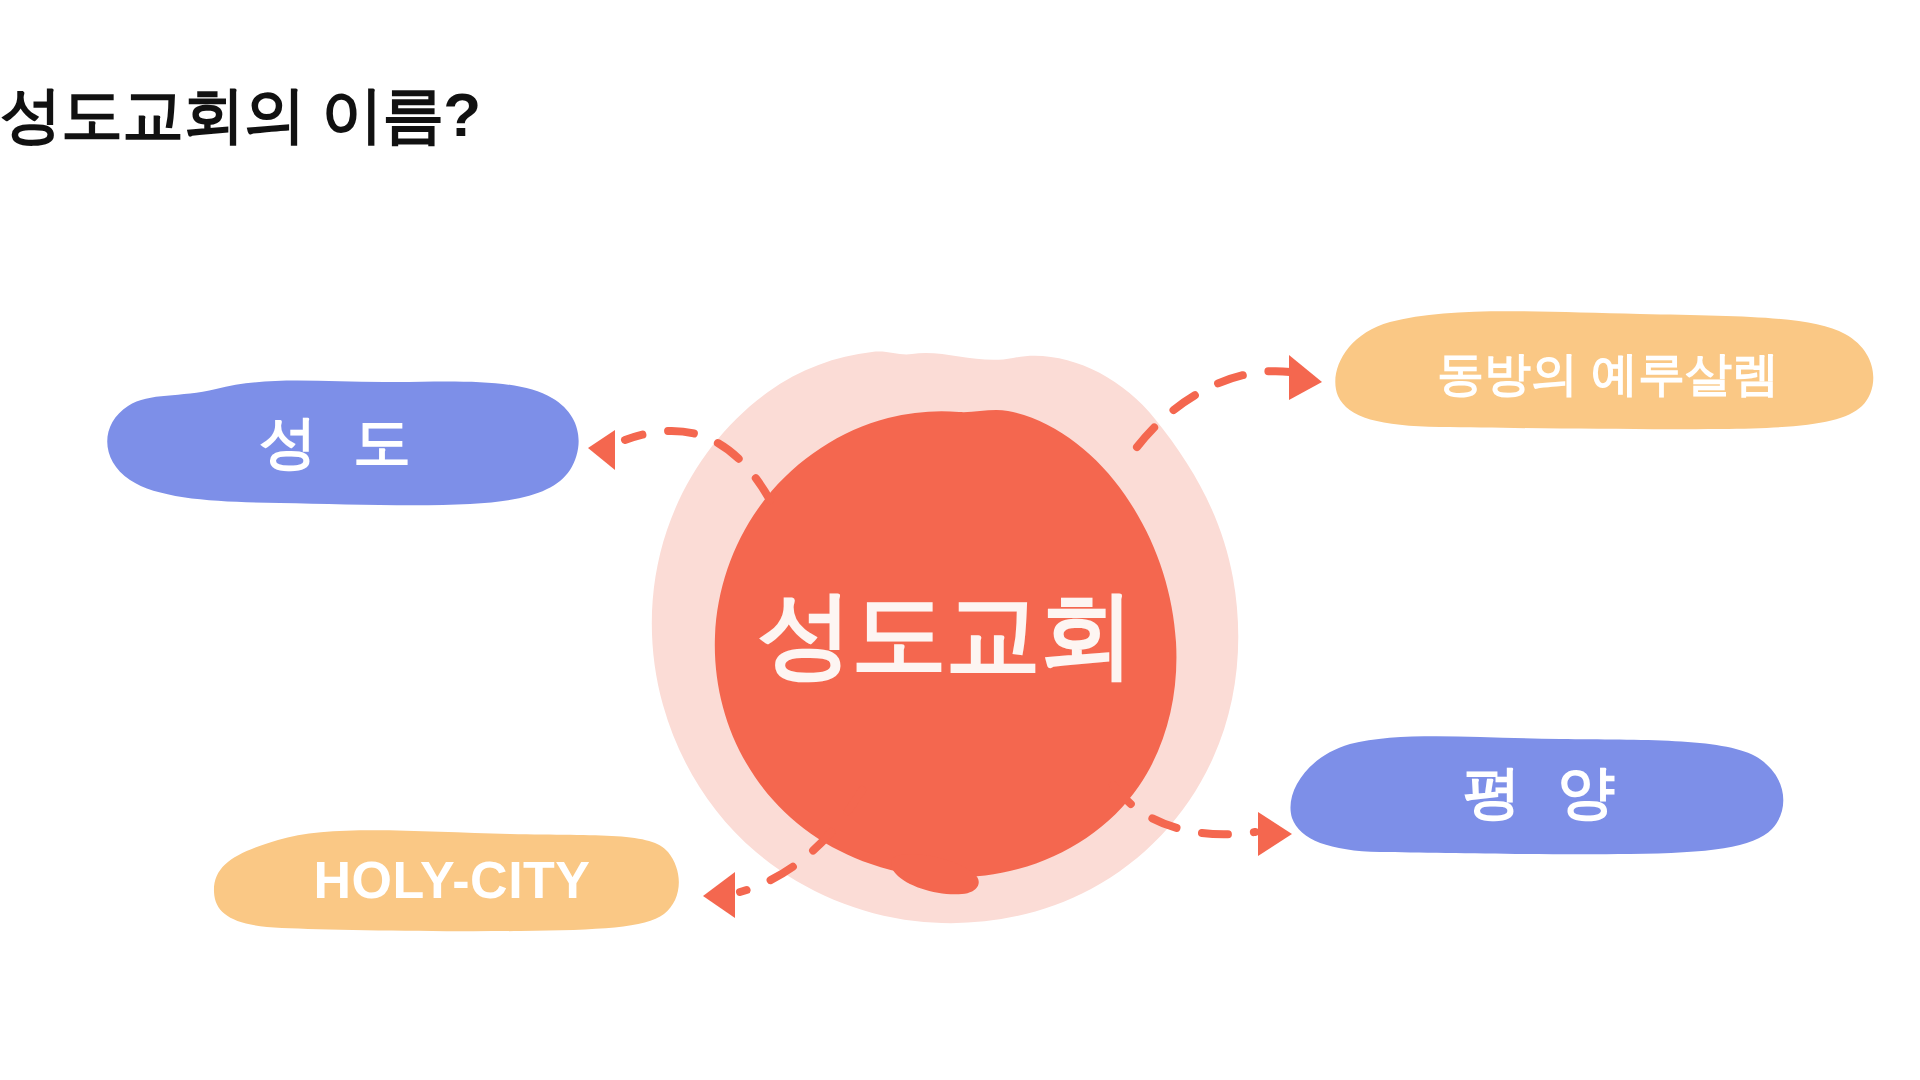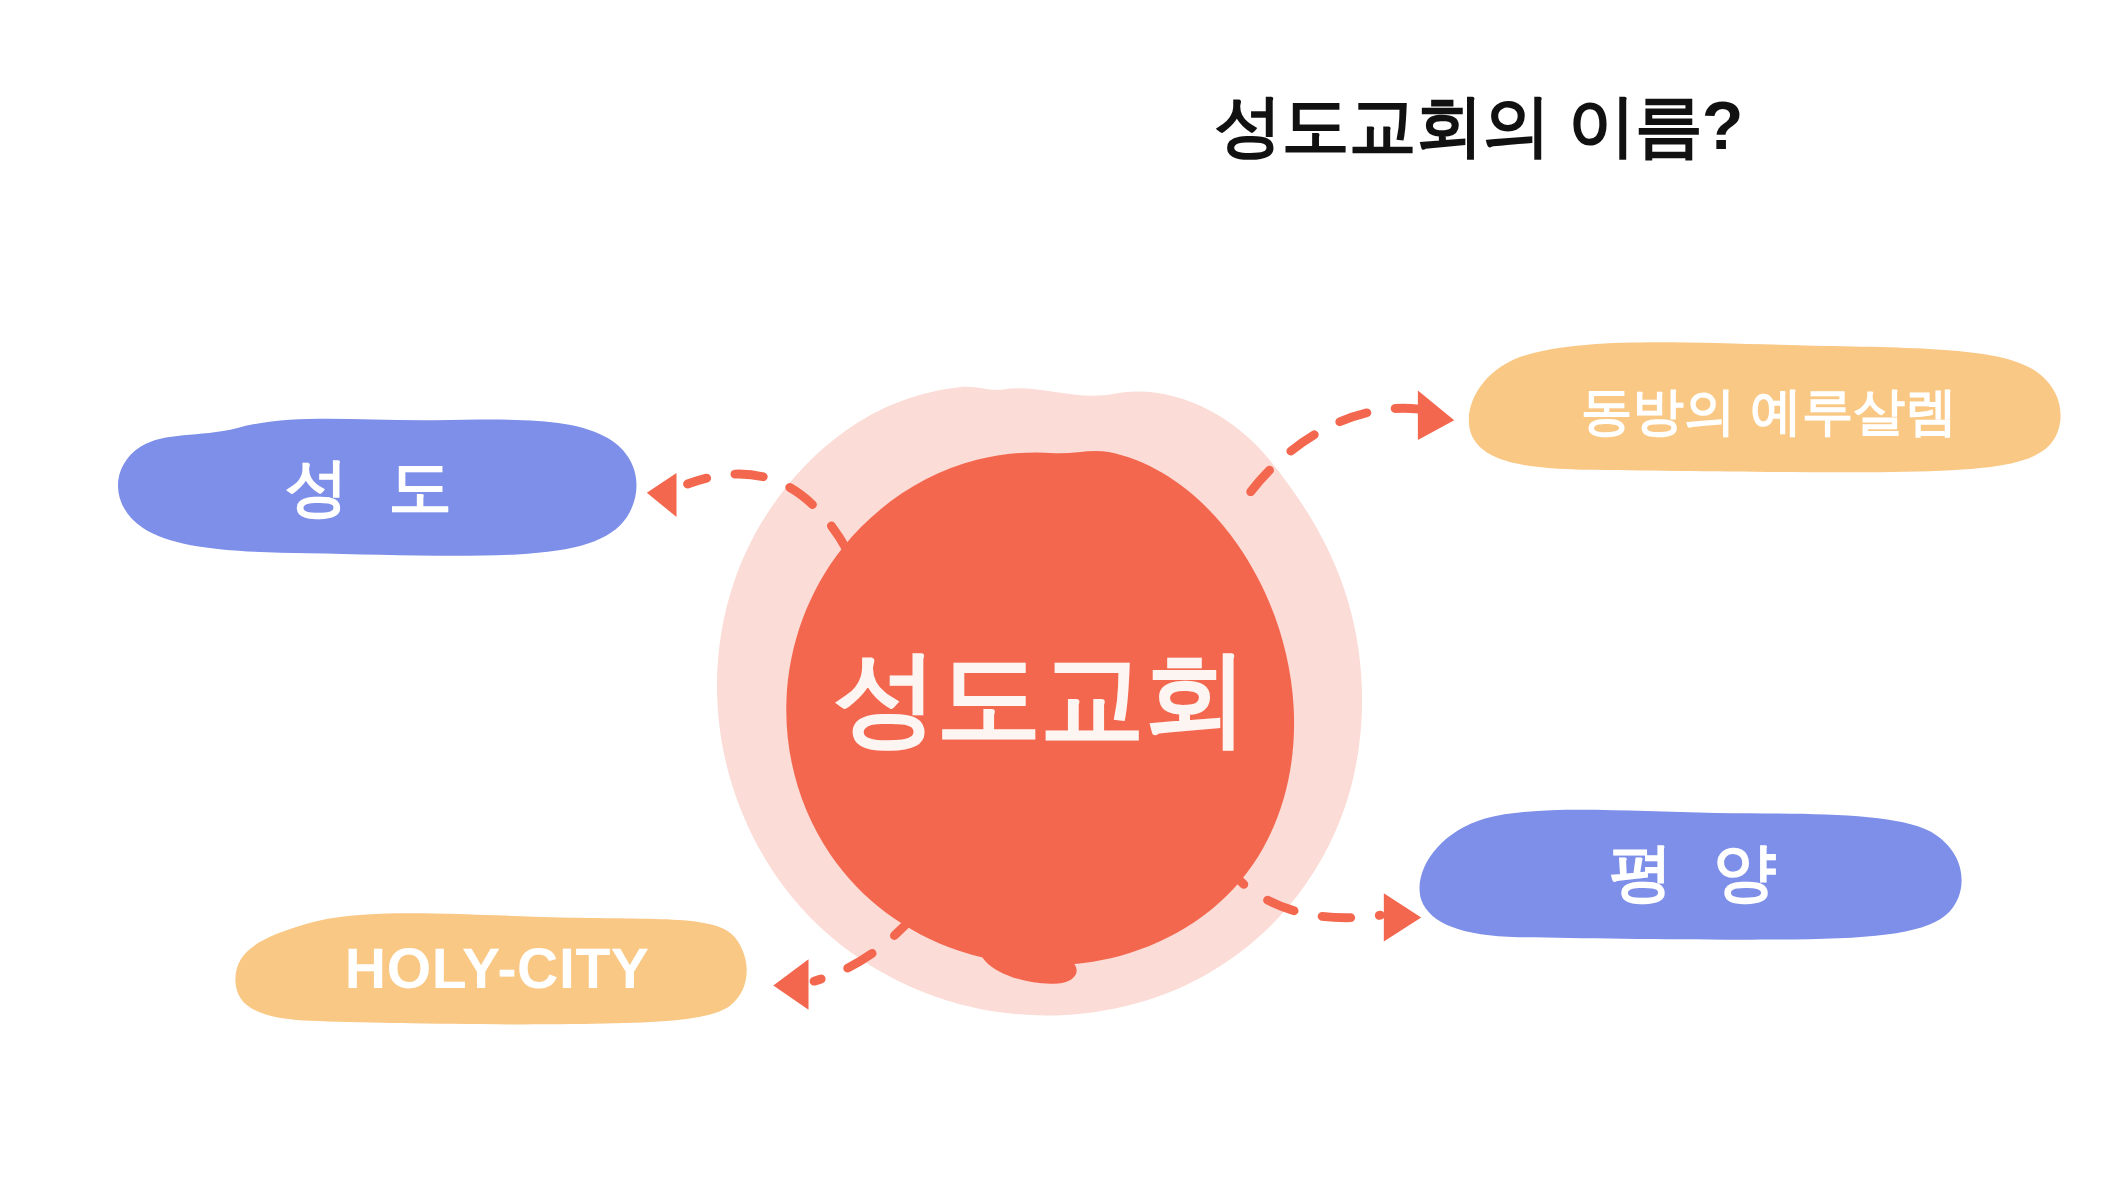--- a/index.html
+++ b/index.html
@@ -20,21 +20,21 @@
     width: 1920px;
     height: 1080px;
     background: #ffffff;
   }
   
   #page-title {
     position: absolute;
     left: 0;
     top: 82px;
     width: 1584px;
-    text-align: right;
+    text-align: left;
     font-size: 62px;
     font-weight: 700;
     color: #111111;
     letter-spacing: -1px;
     line-height: 1.08;
     white-space: nowrap;
   }
   
   #diagram-svg {
     position: absolute;

